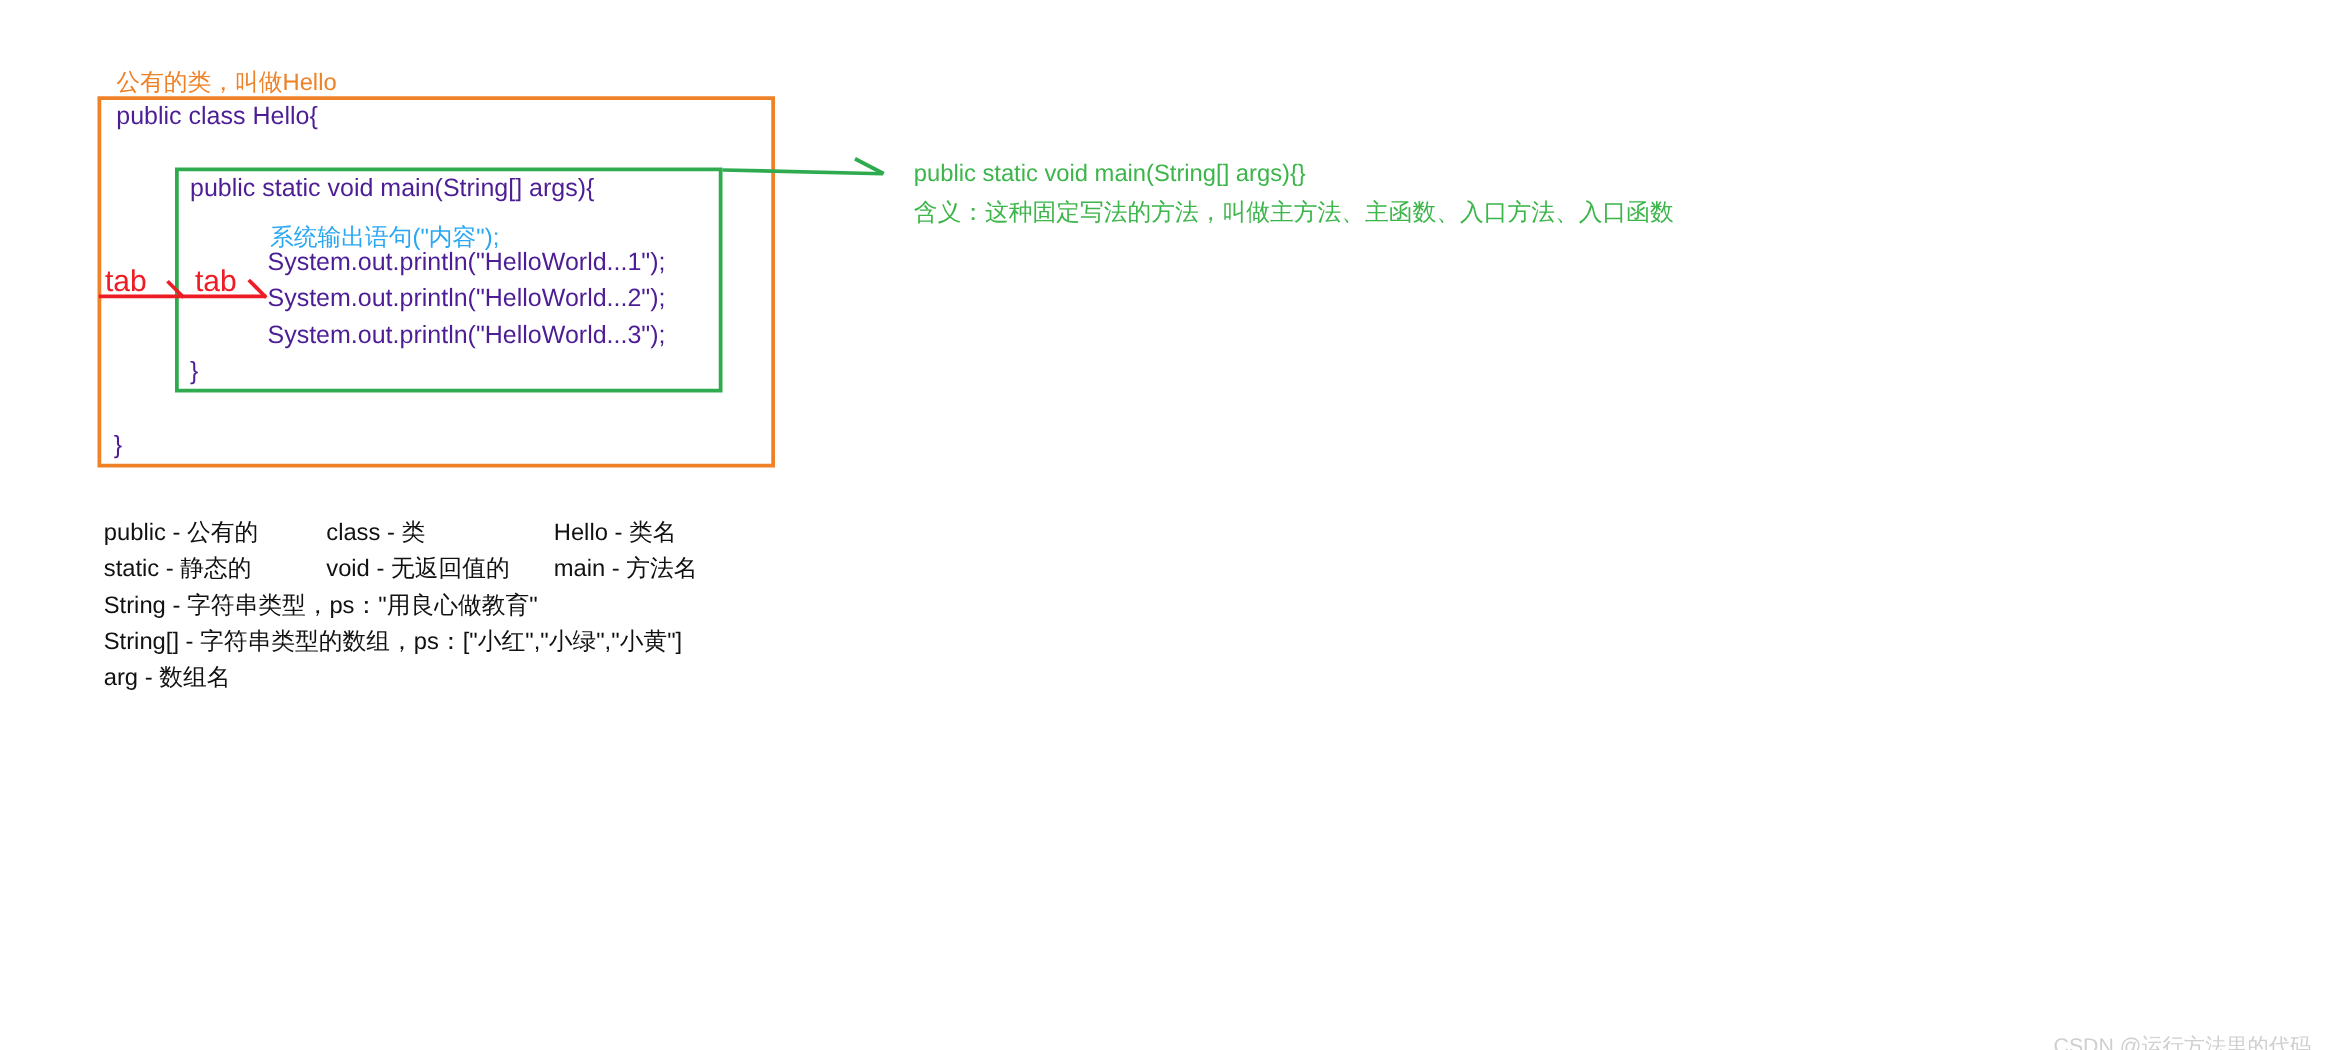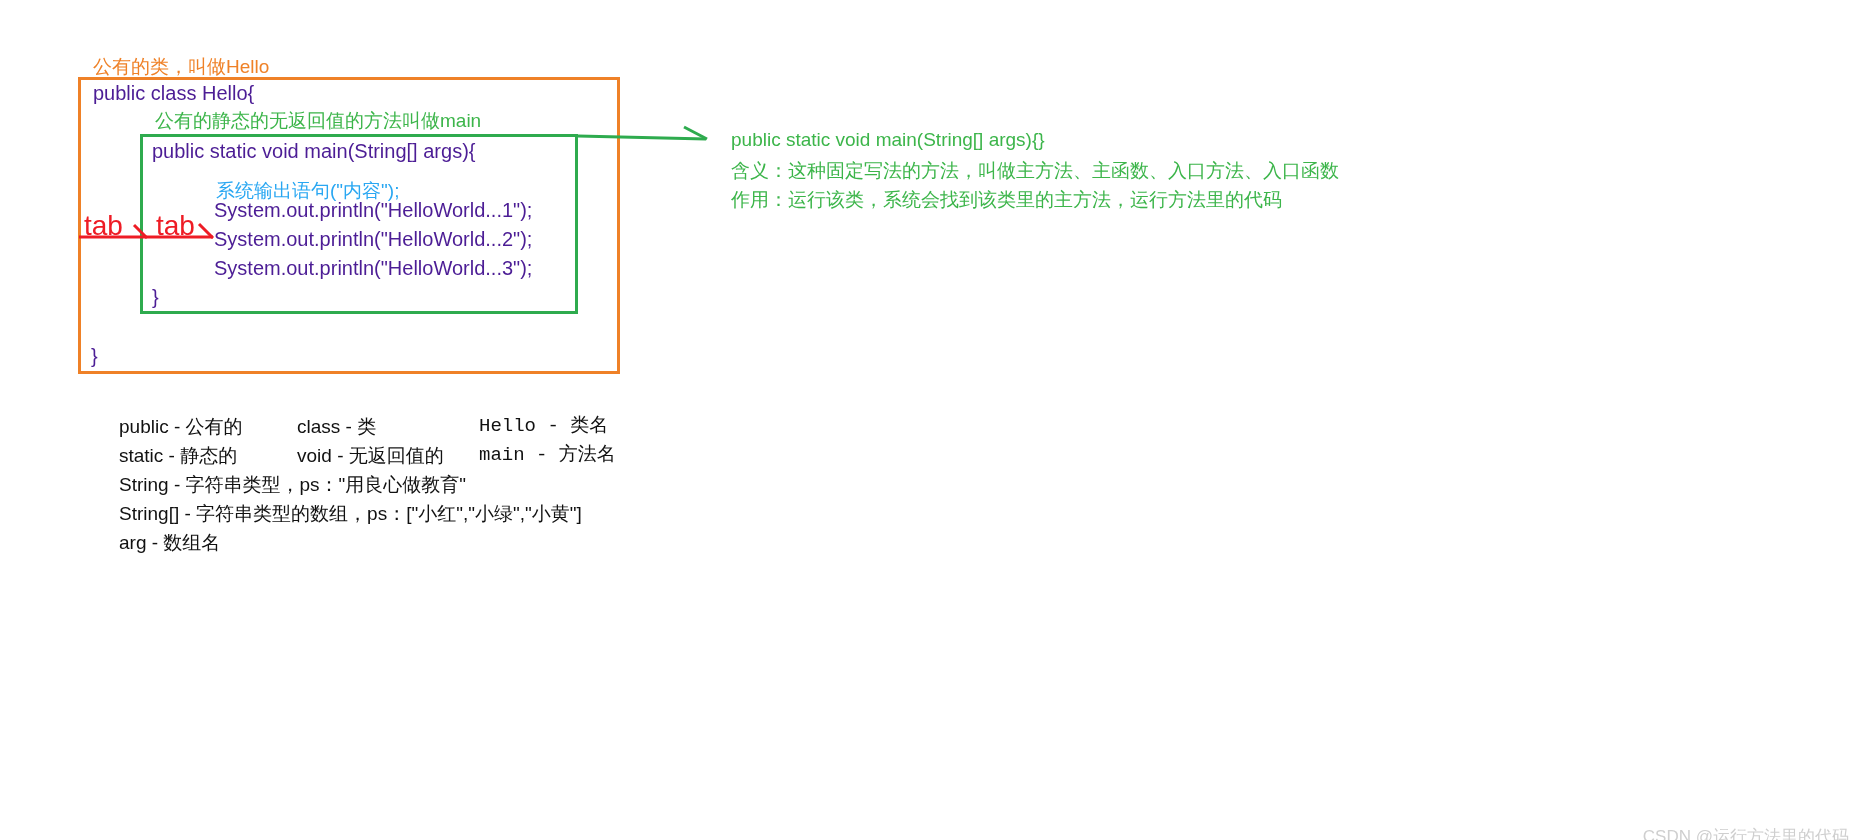--- a/index.html
+++ b/index.html
@@ -40,21 +40,21 @@
   .label-blue {
     position: absolute;
     color: #29a7f2;
     font-size: 19px;
     line-height: 22px;
     white-space: nowrap;
   }
   .label-red {
     position: absolute;
     color: #ee1c25;
-    font-size: 28px;
+    font-size: 24px;
     line-height: 22px;
     white-space: nowrap;
   }
 
   
   .box-orange {
     position: absolute;
     left: 78px;
     top: 61px;
     width: 542px;
@@ -104,25 +104,24 @@
   .legend-row {
     display: block;
     height: 29px;
     position: relative;
     white-space: nowrap;
   }
   .legend-cell {
     position: absolute;
     top: 0;
     white-space: nowrap;
-    margin-left: 36px;
   }
   .legend-cell.c0 { left: 0px; }
   .legend-cell.c1 { left: 178px; }
-  .legend-cell.c2 { left: 360px; font-family: Liberation Mono, monospace; }
+  .legend-cell.c2 { left: 360px; }
 
   
   .overlay {
     position: absolute;
     left: 0; top: 0;
     width: 1867px;
     height: 840px;
     pointer-events: none;
   }
 
@@ -142,21 +141,20 @@
 <div class="canvas">
 
   <div class="box-orange"></div>
 
   <div class="box-green"></div>
 
   <div class="label-orange" style="left:93px; top:40px;">公有的类，叫做Hello</div>
 
   <div class="code" style="left:93px; top:65px;">public class Hello{</div>
 
-  <div class="label-green" style="left:155px; top:94px;">公有的静态的无返回值的方法叫做main</div>
 
   <div class="code" style="left:152px; top:123px;">public static void main(String[] args){</div>
 
   <div class="label-blue" style="left:216px; top:164px;">系统输出语句("内容");</div>
 
   <div class="code" style="left:214px; top:182px;">System.out.println("HelloWorld...1");</div>
   <div class="code" style="left:214px; top:211px;">System.out.println("HelloWorld...2");</div>
   <div class="code" style="left:214px; top:240px;">System.out.println("HelloWorld...3");</div>
 
   <div class="code" style="left:152px; top:269px;">}</div>
@@ -176,21 +174,20 @@
     </g>
 
     <g>
       <line x1="578" y1="120" x2="706" y2="123" stroke="#2eab4e" stroke-width="3"></line>
       <line x1="684" y1="111" x2="707" y2="123" stroke="#2eab4e" stroke-width="3"></line>
     </g>
   </svg>
 
   <div class="green-note" style="top:140px;">含义：这种固定写法的方法，叫做主方法、主函数、入口方法、入口函数</div>
   <div class="green-note" style="top:109px;">public static void main(String[] args){}</div>
-  <div class="green-note" style="top:169px;">作用：运行该类，系统会找到该类里的主方法，运行方法里的代码</div>
 
   <div class="legend">
     <div class="legend-row">
       <span class="legend-cell c0">public - 公有的</span>
       <span class="legend-cell c1">class - 类</span>
       <span class="legend-cell c2">Hello - 类名</span>
     </div>
     <div class="legend-row">
       <span class="legend-cell c0">static - 静态的</span>
       <span class="legend-cell c1">void - 无返回值的</span>

